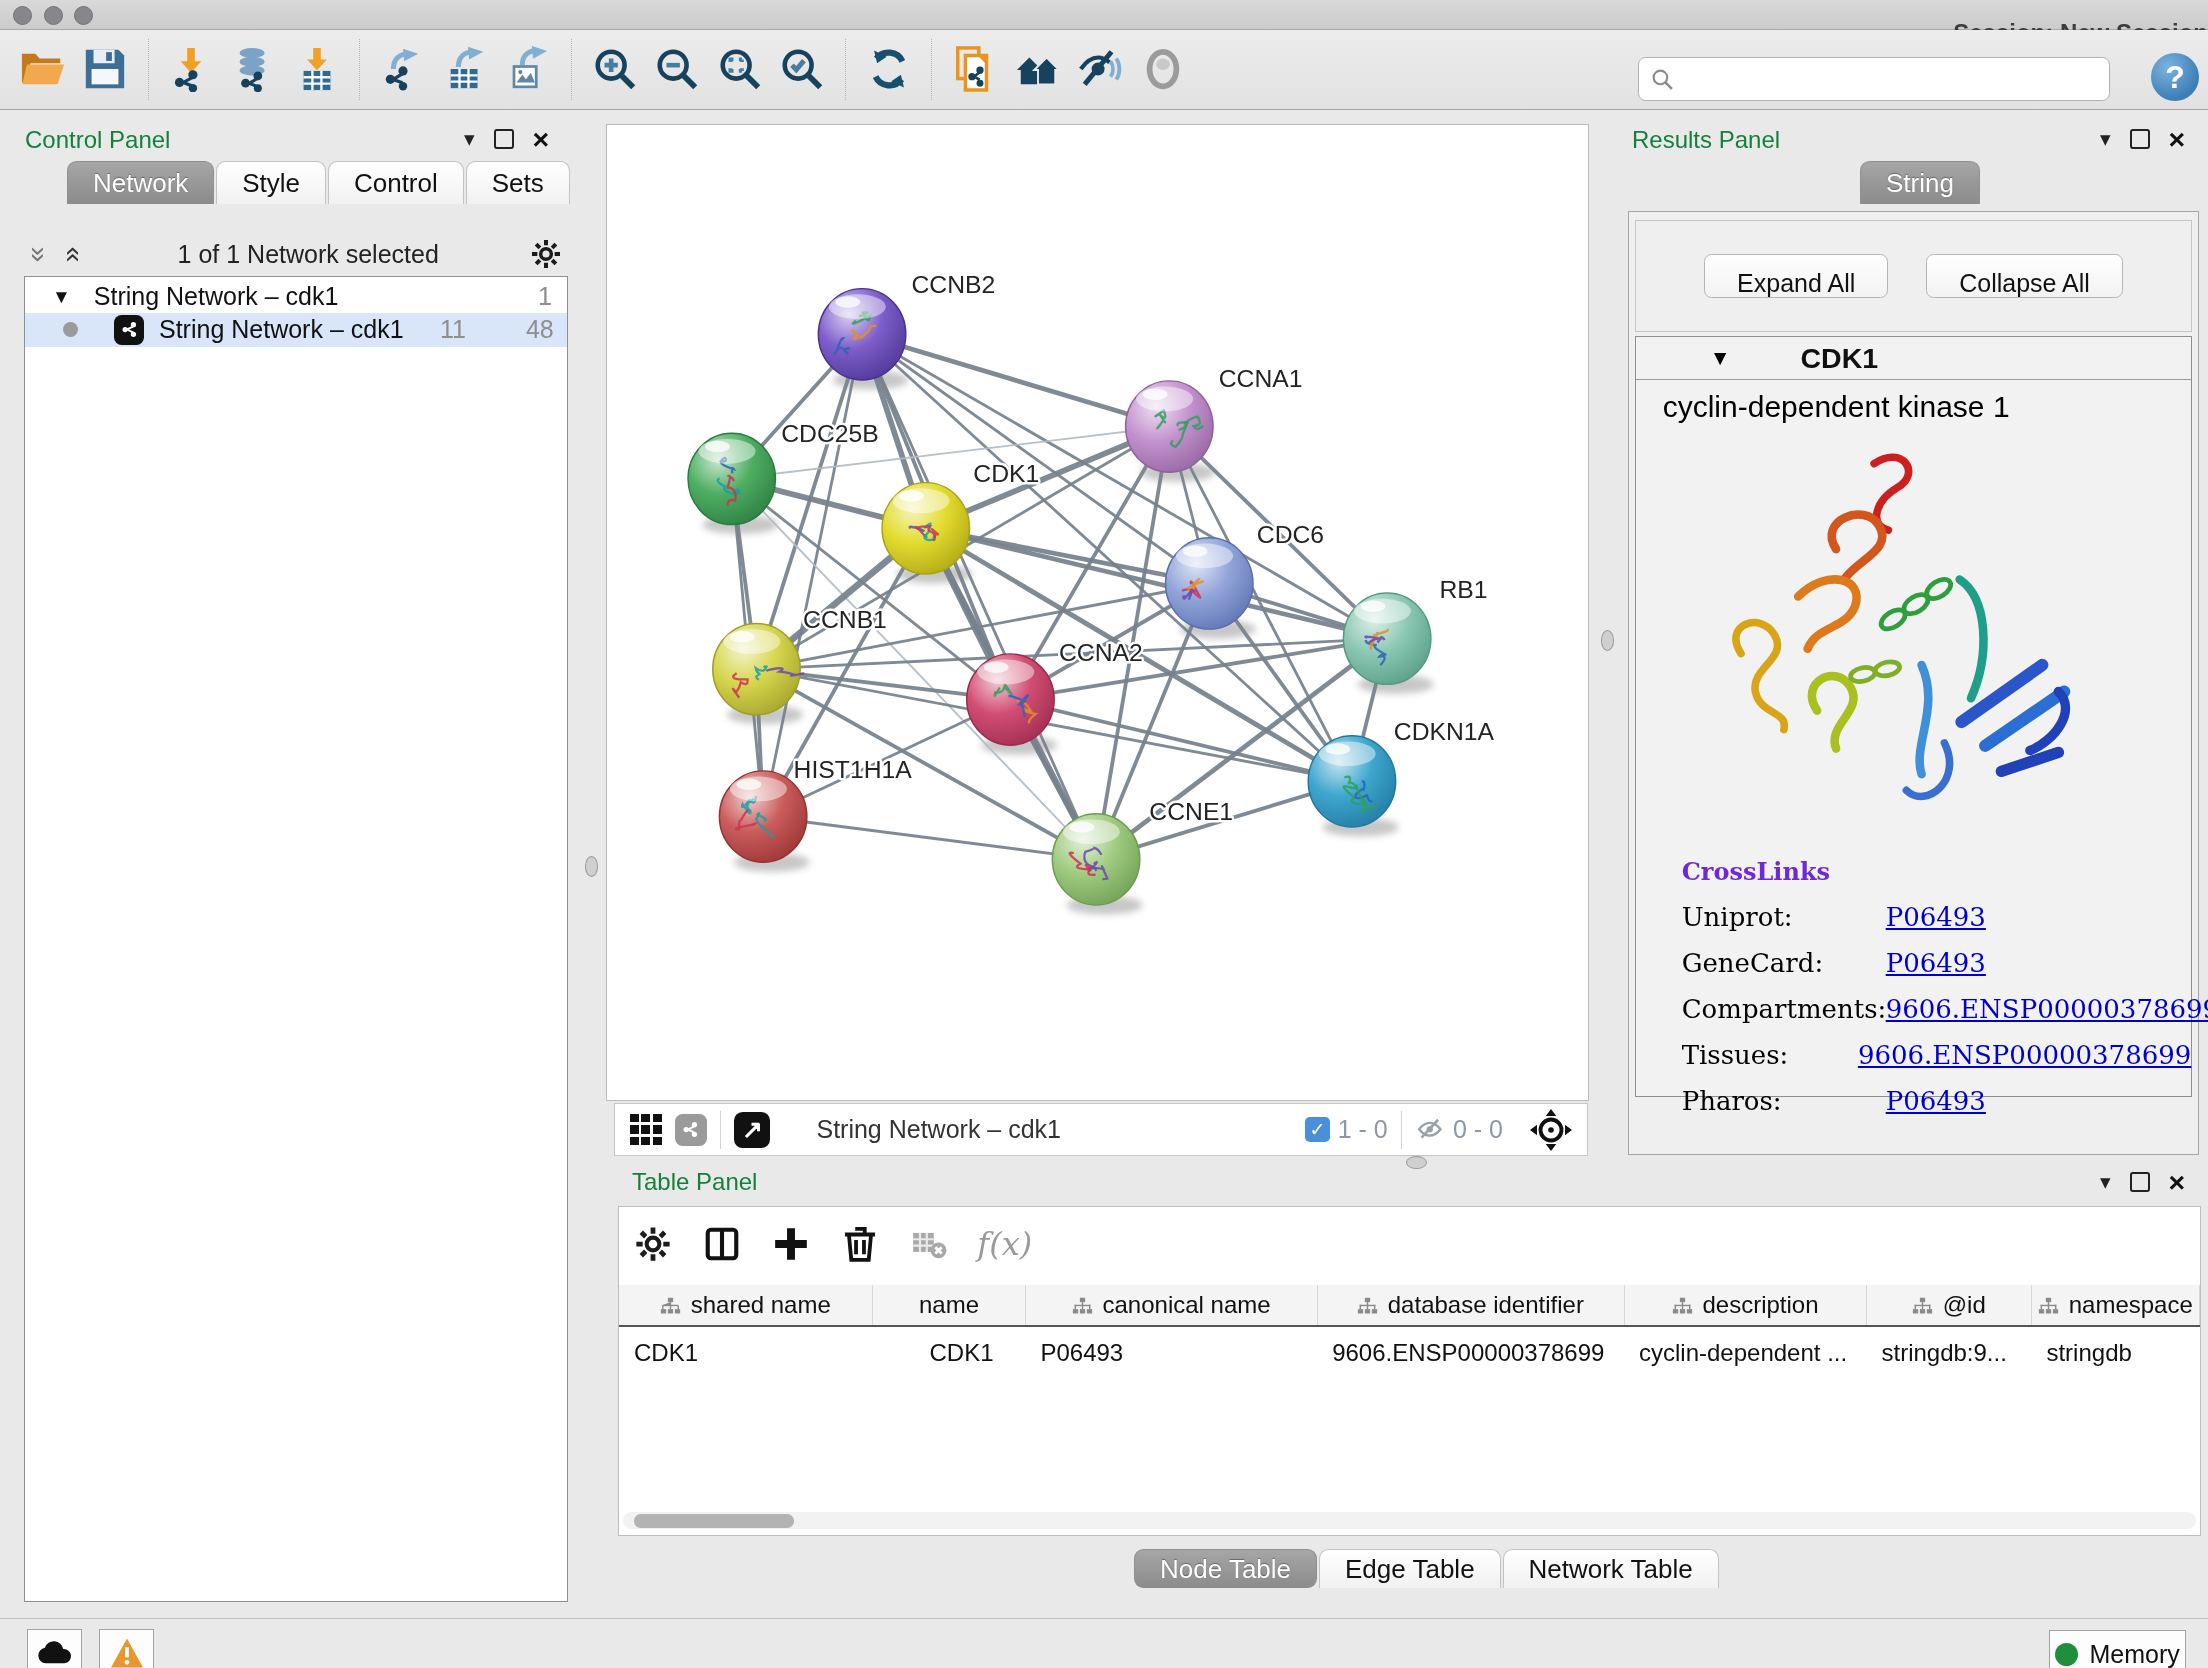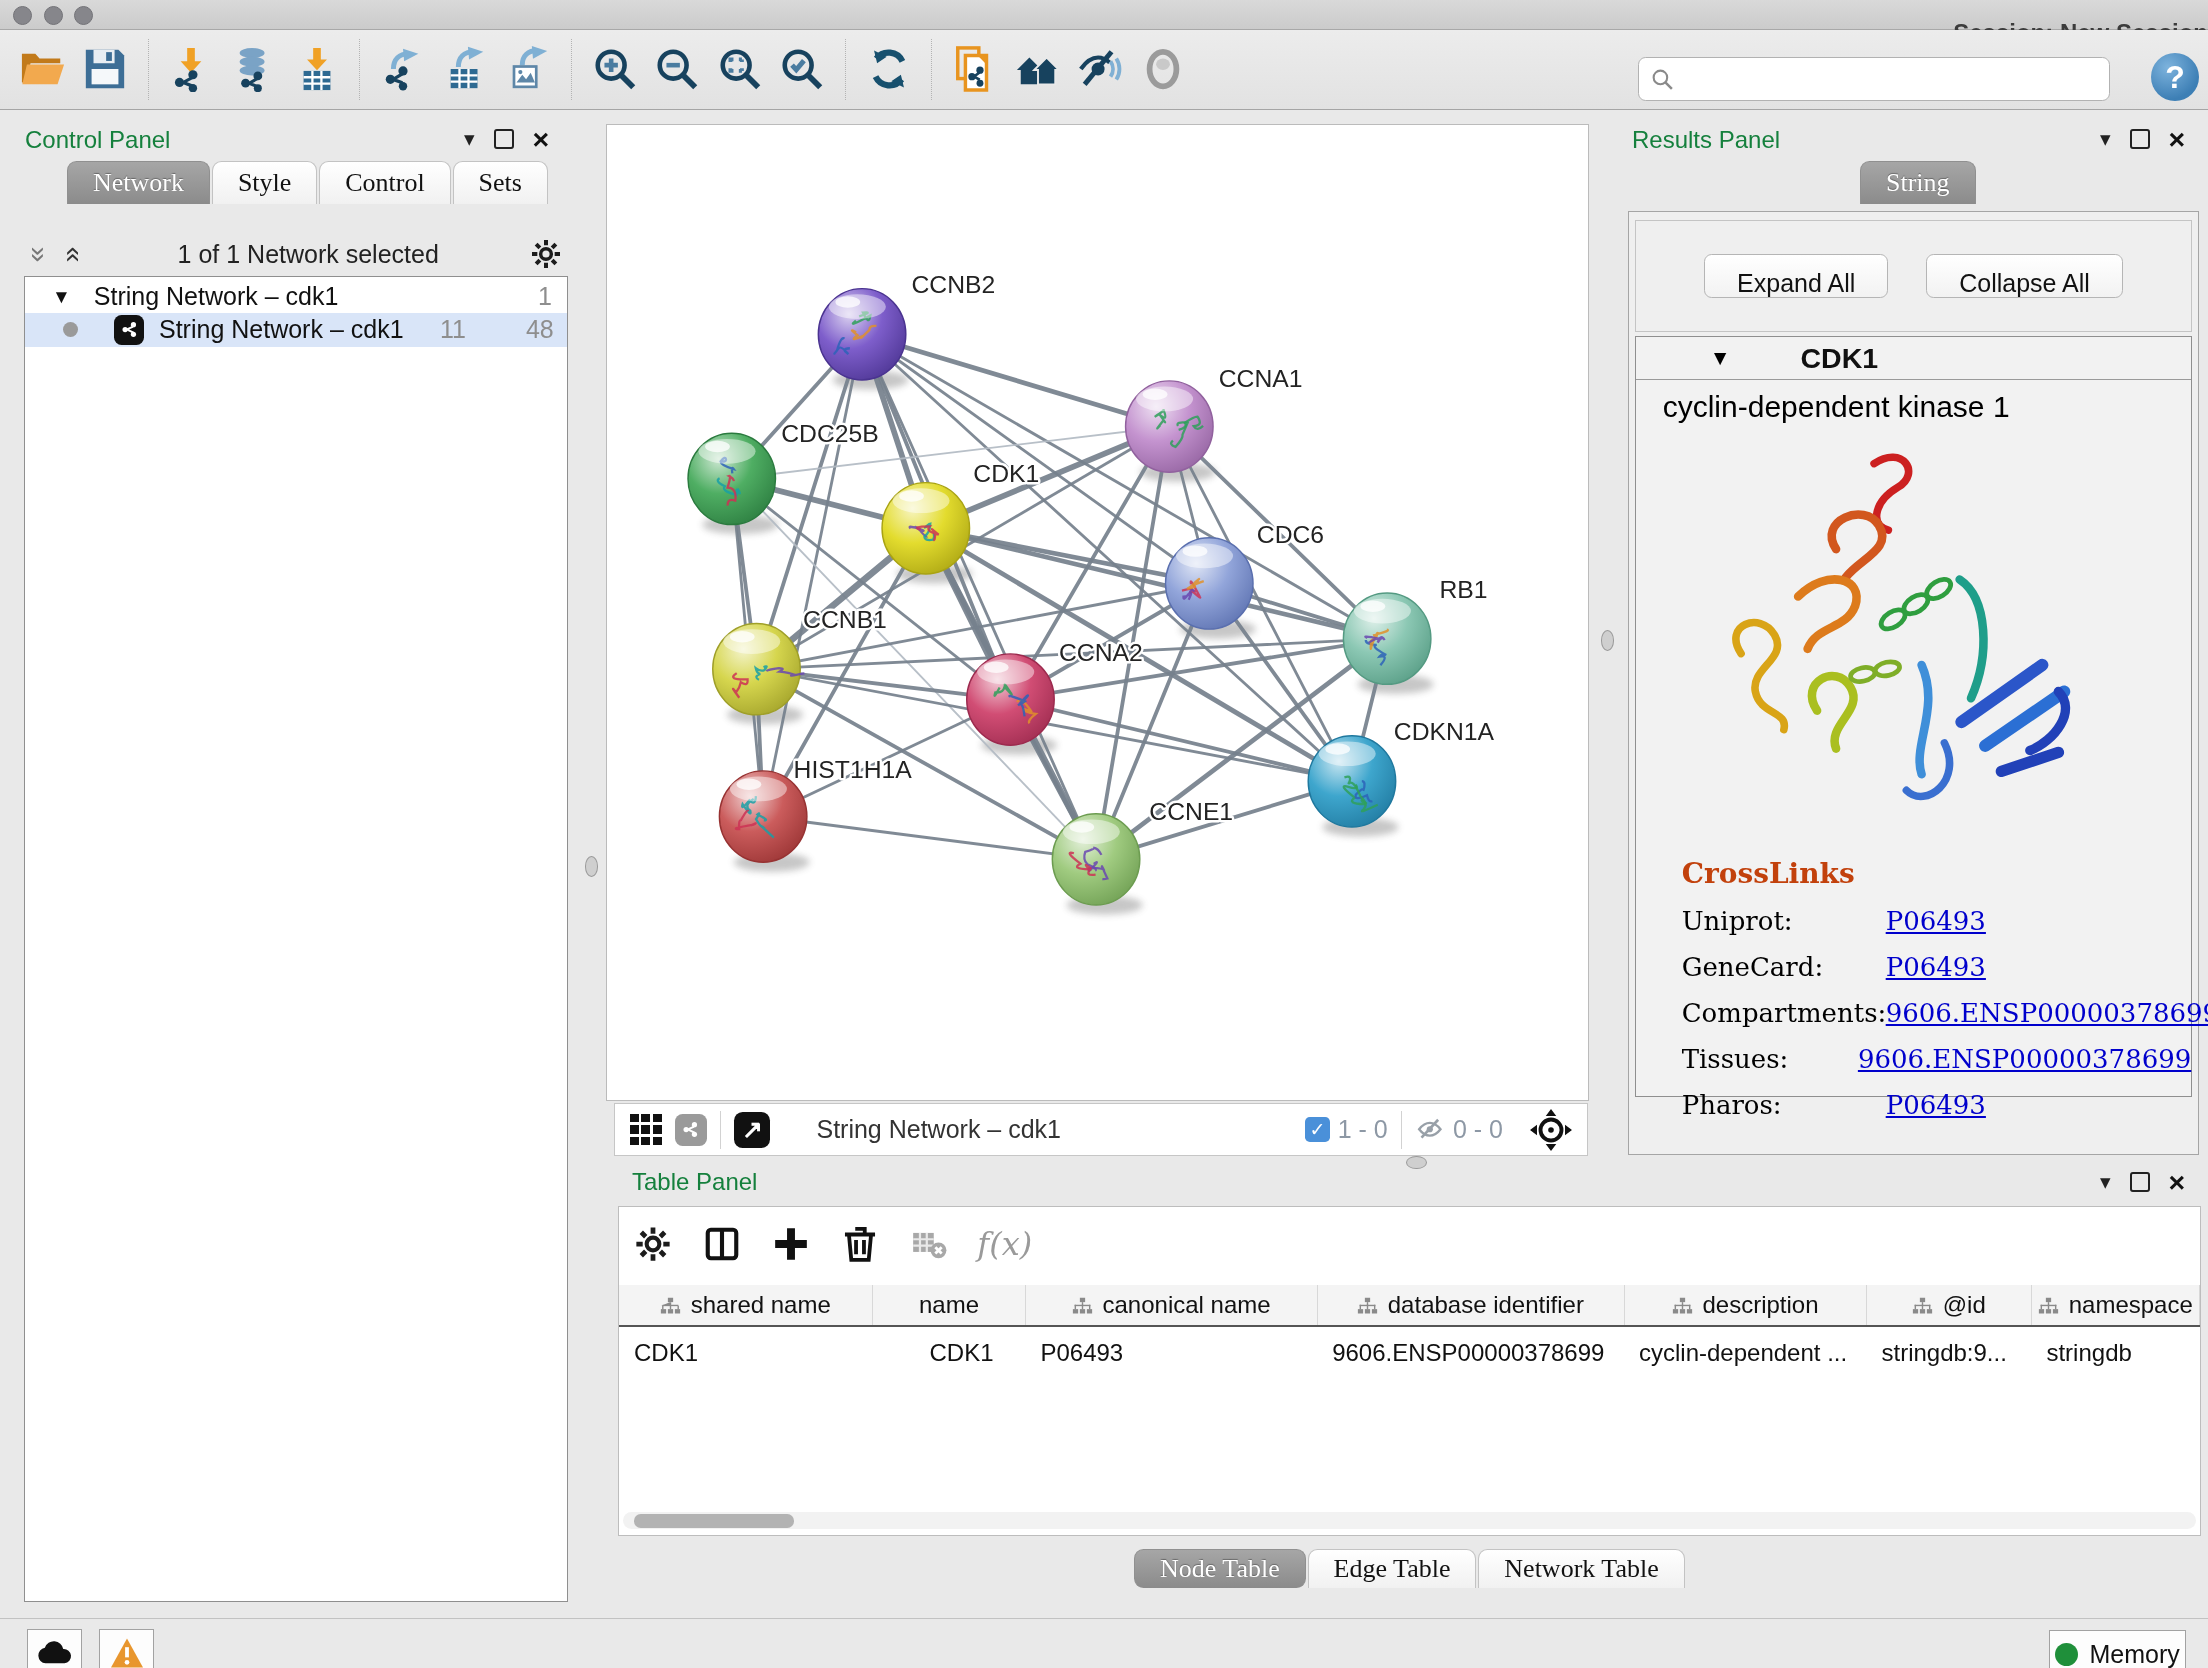--- a/index.html
+++ b/index.html
@@ -23,21 +23,21 @@
   #searchbox svg{width:25px;height:25px;margin-left:11.4px;}
   #helpbtn{position:absolute;left:2151px;top:53px;width:48px;height:48px;border-radius:50%;
     background:radial-gradient(circle at 35% 30%,#7db3dd,#3d7fb5 70%);color:#fff;font-size:32px;font-weight:bold;
     border:none;display:flex;align-items:center;justify-content:center;}
   
   .ptitle{font-size:24px;color:#15803d;}
   .pctrl{display:flex;gap:19px;align-items:center;color:#222;}
   .pctrl .tri{font-size:21px;color:#222;}
   .pctrl .maxi{width:16px;height:16px;border:2.4px solid #222;border-radius:2.9px;display:inline-block;}
   .pctrl .clos{font-size:28.5px;font-weight:bold;line-height:16px;color:#111;}
-  .tabrow{display:flex;font-family:Liberation Serif, serif;}
+  .tabrow{display:flex;}
   .tab{height:42px;padding:0 25px;border:1px solid #c3c3c3;border-bottom:none;border-radius:9.5px 9.5px 0 0;
     background:linear-gradient(#ffffff,#f1f1f1);font-size:26px;color:#111;display:flex;align-items:center;margin-right:1.9px;}
   .tab.sel{background:linear-gradient(#a6a6a6,#8b8b8b);color:#fff;text-shadow:0 -1px 1px rgba(0,0,0,.35);border-color:#909090;}
   
   #cp-title{left:25px;top:126px;}
   #cp-ctrl{left:464px;top:127px;}
   #cp-tabs{left:67px;top:161px;}
   #cp-status{left:24px;top:234px;width:544px;height:40px;display:flex;align-items:center;}
   #cp-status .chev{font-size:28.5px;color:#777;display:inline-block;margin:0 7.6px;}
   #cp-status .lbl{flex:1;text-align:center;font-size:25px;color:#222;}
@@ -71,21 +71,21 @@
     display:flex;align-items:center;justify-content:center;gap:38px;}
   .rbtn{height:44px;padding:14px 32px;border:1px solid #b5b5b5;border-radius:7.6px;background:linear-gradient(#fff,#f2f2f2);
     font-size:25px;color:#111;}
   #rp-cdk{position:absolute;left:5.7px;top:124px;right:5.7px;bottom:57px;border:1px solid #8f8f8f;background:#f2f2f2;}
   #rp-cdkhead{height:42px;border-bottom:1px solid #9a9a9a;display:flex;align-items:center;}
   #rp-cdkhead .tri{margin-left:74px;font-size:21px;}
   #rp-cdkhead .nm{margin-left:70px;font-size:28.5px;font-weight:bold;color:#111;}
   #rp-desc{margin:9.5px 0 0 27px;font-size:30px;color:#000000;}
   #protein{display:block;margin:13.3px auto 0 auto;}
   #xlinks{margin:21px 0 0 46px;font-family:"DejaVu Serif",serif;}
-  #xl-title{font-size:28px;font-weight:bold;color:#c2410c;}
+  #xl-title{font-size:24px;font-weight:bold;color:#6d28d9;}
   .xlrow{display:flex;margin-top:16px;font-size:26px;}
   .xlrow .l{width:204px;color:#000;}
   .xlrow a{color:#0000cc;text-decoration:underline;}
   
   #tp-title{left:632px;top:1168px;}
   #tp-ctrl{left:2100px;top:1170px;}
   #tp-box{left:618px;top:1206px;width:1581px;height:328px;background:#fff;border:1px solid #bdbdbd;}
   #tp-toolbar{position:absolute;left:13.3px;top:9.5px;height:55px;display:flex;align-items:center;gap:27px;}
   #tp-toolbar .ic{width:42px;height:42px;display:flex;align-items:center;justify-content:center;}
   .fx{font-family:"DejaVu Serif",serif;font-style:italic;font-size:32px;color:#9a9a9a;}

